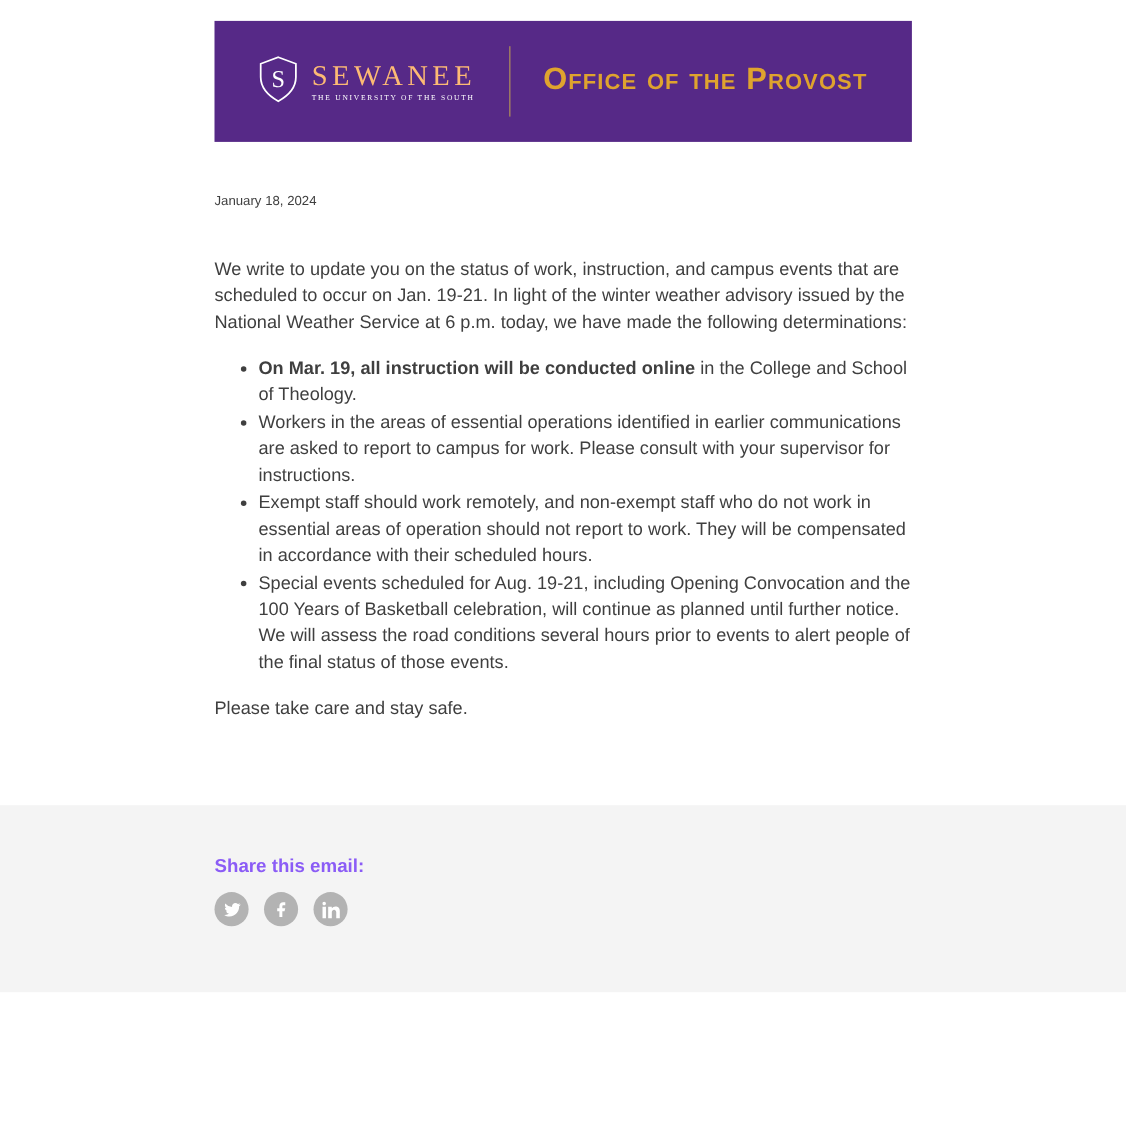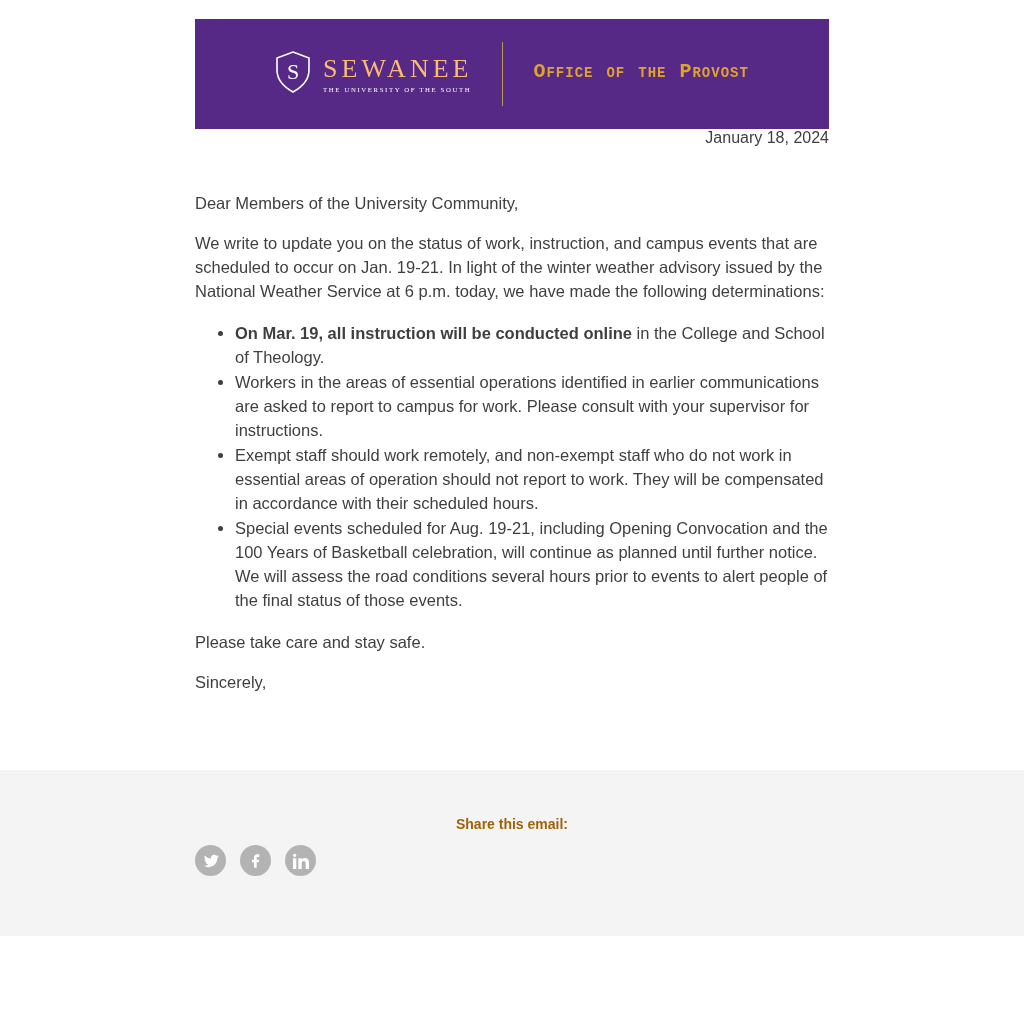--- a/index.html
+++ b/index.html
@@ -49,33 +49,34 @@
     color: #ffffff;
     margin-top: 4px;
     white-space: nowrap;
   }
   .banner-divider {
     width: 1px;
     height: 64px;
     background: #b99a55;
   }
   .office-title {
-    font-family: Liberation Mono, monospace;
+    font-family: Liberation Sans, sans-serif;
     font-variant: small-caps;
     font-weight: bold;
-    font-size: 20px;
+    font-size: 28px;
     letter-spacing: 1px;
     color: #dfa32e;
     line-height: 1;
     padding-bottom: 4px;
   }
   
   .date {
-    text-align: right;
-    font-size: 16px;
+    margin-top: 46px;
+    text-align: left;
+    font-size: 12px;
   }
   .letter-body {
     margin-top: 44px;
     padding-bottom: 60px;
   }
   .letter-body p {
     margin: 16px 0;
     font-size: 16.5px;
     line-height: 24px;
   }
@@ -91,24 +92,23 @@
   .signature {
     margin-top: 46px !important;
   }
   
   .footer {
     background: #f4f4f4;
     padding-top: 46px;
     padding-bottom: 60px;
   }
   .share-label {
-    font-size: 14px;
+    font-size: 17px;
     font-weight: bold;
-    color: #a16207;
-    text-align: center;
+    color: #8b5cf6;
   }
   .social-row {
     display: flex;
     gap: 14px;
     margin-top: 13px;
   }
   .social-btn {
     width: 31px;
     height: 31px;
     border-radius: 50%;
@@ -142,34 +142,32 @@
         <div class="tagline">THE UNIVERSITY OF THE SOUTH</div>
       </span>
     </a>
     <div class="banner-divider"></div>
     <div class="office-title">Office of the Provost</div>
   </div>
 
   <div class="date">January 18, 2024</div>
 
   <div class="letter-body">
-    <p>Dear Members of the University Community,</p>
 
     <p>We write to update you on the status of work, instruction, and campus events that are scheduled to occur on Jan. 19-21. In light of the winter weather advisory issued by the National Weather Service at 6 p.m. today, we have made the following determinations:</p>
 
     <ul>
       <li><strong>On Mar. 19, all instruction will be conducted online</strong><span> in the College and School of Theology.</span></li>
       <li><strong></strong><span>Workers in the areas of essential operations identified in earlier communications are asked to report to campus for work. Please consult with your supervisor for instructions.</span></li>
       <li><strong></strong><span>Exempt staff should work remotely, and non-exempt staff who do not work in essential areas of operation should not report to work. They will be compensated in accordance with their scheduled hours.</span></li>
       <li><strong></strong><span>Special events scheduled for Aug. 19-21, including Opening Convocation and the 100 Years of Basketball celebration, will continue as planned until further notice. We will assess the road conditions several hours prior to events to alert people of the final status of those events.</span></li>
     </ul>
 
     <p>Please take care and stay safe.</p>
 
-    <p>Sincerely,</p>
 
   </div>
 
 </div>
 
 <div class="footer">
   <div class="content-col">
     <div class="share-label">Share this email:</div>
 
     <div class="social-row">

